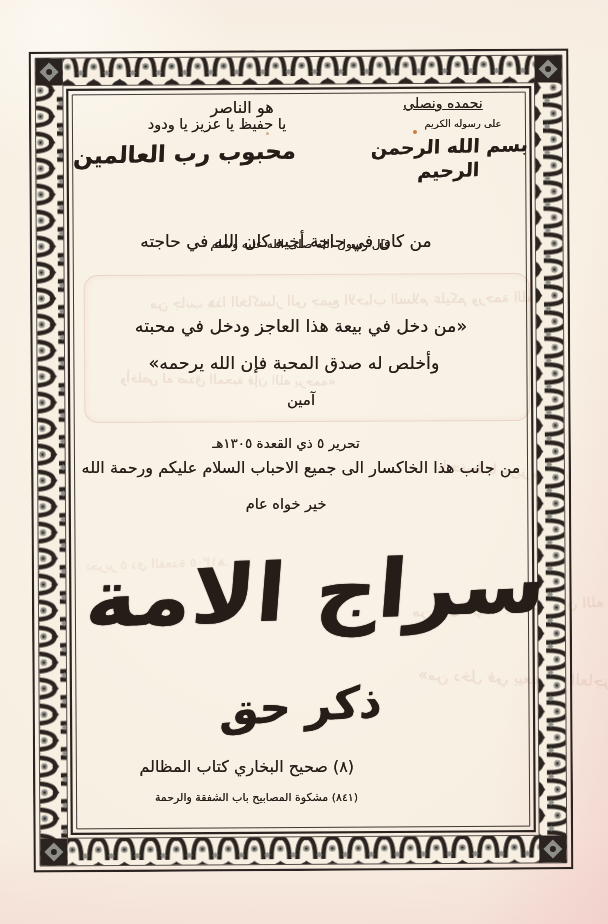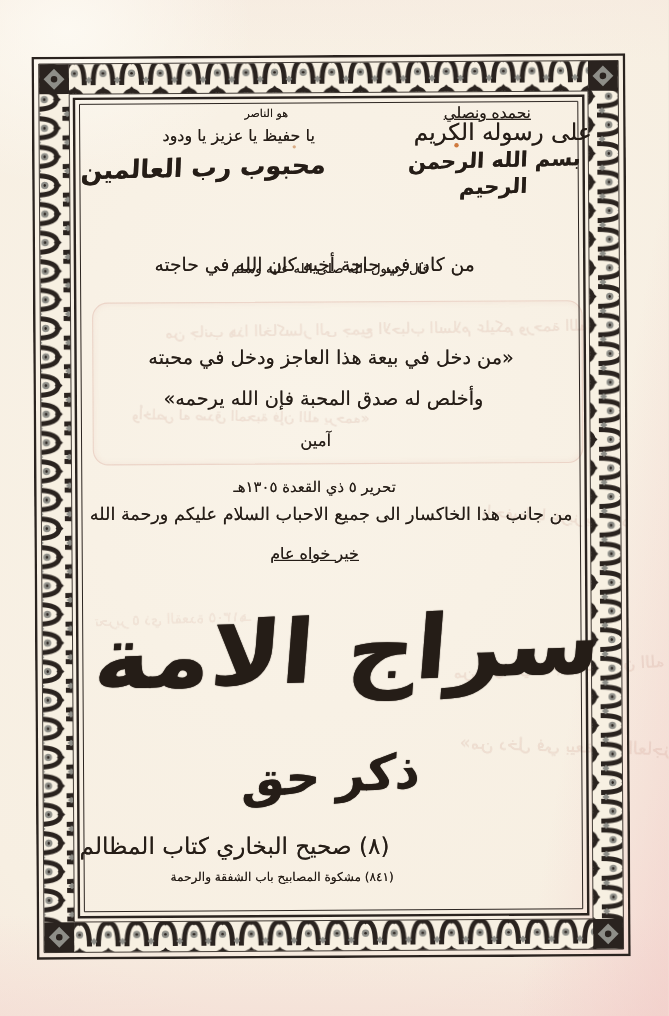--- a/index.html
+++ b/index.html
@@ -103,40 +103,40 @@
     <rect x="34.2" y="34.2" width="471.6" height="752.6" fill="none" stroke="#2a231f" stroke-width=".8"></rect>
     <rect x="38.5" y="38.5" width="463" height="744" fill="none" stroke="#2a231f" stroke-width="2.2"></rect>
     <rect x="43.5" y="43.5" width="453" height="734" fill="none" stroke="#2a231f" stroke-width=".9"></rect>
   </svg>
 
   <div class="abs speck" style="left:413px;top:130px;width:4px;height:4px;background:#cf7a3e;"></div>
   <div class="abs speck" style="left:266px;top:132px;width:3px;height:3px;background:#d29a6a;opacity:.8;"></div>
 
   <div class="abs">
     <div class="abs ar center" style="left:380px;top:95px;width:126px;font-size:14px;text-decoration:underline;">نحمده ونصلي</div>
-    <div class="abs ar center" style="left:388px;top:108px;width:150px;font-size:21px;">على رسوله الكريم</div>
+    <div class="abs ar center" style="left:388px;top:118px;width:150px;font-size:10px;">على رسوله الكريم</div>
     <div class="abs ar center cal wrapok" style="left:364px;top:134px;width:170px;font-size:19px;line-height:24px;white-space:normal;">بسم الله الرحمن الرحيم</div>
   </div>
 
   <div class="abs">
-    <div class="abs ar center" style="left:192px;top:98px;width:100px;font-size:10px;">هو الناصر</div>
+    <div class="abs ar center" style="left:192px;top:98px;width:100px;font-size:16px;">هو الناصر</div>
     <div class="abs ar center" style="left:138px;top:116px;width:158px;font-size:14.5px;">يا حفيظ يا عزيز يا ودود</div>
     <div class="abs ar center cal" style="left:90px;top:140px;width:206px;font-size:23px;">محبوب رب العالمين</div>
   </div>
 
   <div class="abs ar center" style="left:76px;top:201px;width:448px;font-size:12px;margin-top:36px;">قال رسول الله صلى الله عليه وسلم</div>
   <div class="abs ar center" style="left:62px;top:231px;width:448px;font-size:17px;">من كان في حاجة أخيه كان الله في حاجته</div>
 
   <div class="abs ar center" style="left:77px;top:316px;width:448px;font-size:17.5px;">«من دخل في بيعة هذا العاجز ودخل في محبته</div>
   <div class="abs ar center" style="left:70px;top:353px;width:448px;font-size:17.5px;">وأخلص له صدق المحبة فإن الله يرحمه»</div>
-  <div class="abs ar center" style="left:63px;top:391px;width:448px;font-size:15px;">آمين</div>
+  <div class="abs ar center" style="left:77px;top:391px;width:448px;font-size:15px;">آمين</div>
 
   <div class="abs ar center" style="left:62px;top:435px;width:448px;font-size:13.5px;">تحرير ٥ ذي القعدة ١٣٠٥هـ</div>
   <div class="abs ar center" style="left:77px;top:458px;width:448px;font-size:16px;">من جانب هذا الخاكسار الى جميع الاحباب السلام عليكم ورحمة الله</div>
-  <div class="abs ar center" style="left:62px;top:496px;width:448px;font-size:14.5px;text-decoration:underline;">خير خواه عام</div>
+  <div class="abs ar center" style="left:62px;top:496px;width:448px;font-size:14.5px;">خير خواه عام</div>
 
   <div id="main-title" class="abs ar center" style="left:92px;top:528px;width:448px;font-size:80px;line-height:128px;">سراج الامة</div>
   <div id="sub-title" class="abs ar center" style="left:77px;top:672px;width:448px;font-size:44px;line-height:68px;">ذكر حق</div>
 
-  <div class="abs ar" style="left:78px;top:757px;width:276px;font-size:21px;text-align:right;">(٨) صحيح البخاري كتاب المظالم</div>
+  <div class="abs ar" style="left:78px;top:757px;width:276px;font-size:16px;text-align:right;">(٨) صحيح البخاري كتاب المظالم</div>
   <div class="abs ar" style="left:70px;top:791px;width:288px;font-size:11px;text-align:right;">(٨٤١) مشكوة المصابيح باب الشفقة والرحمة</div>
 
 </div>
 
 </body></html>

